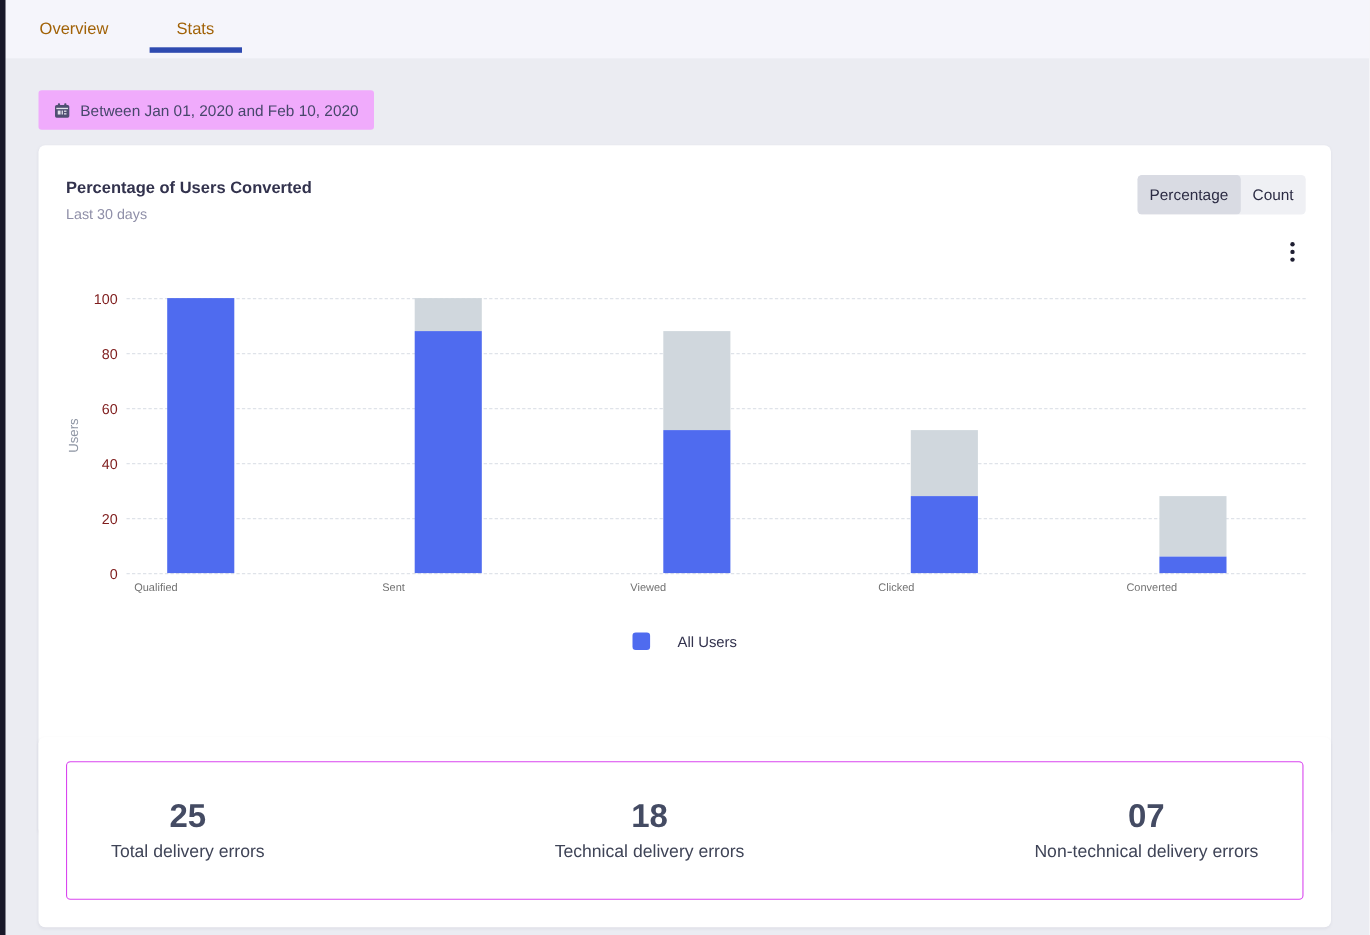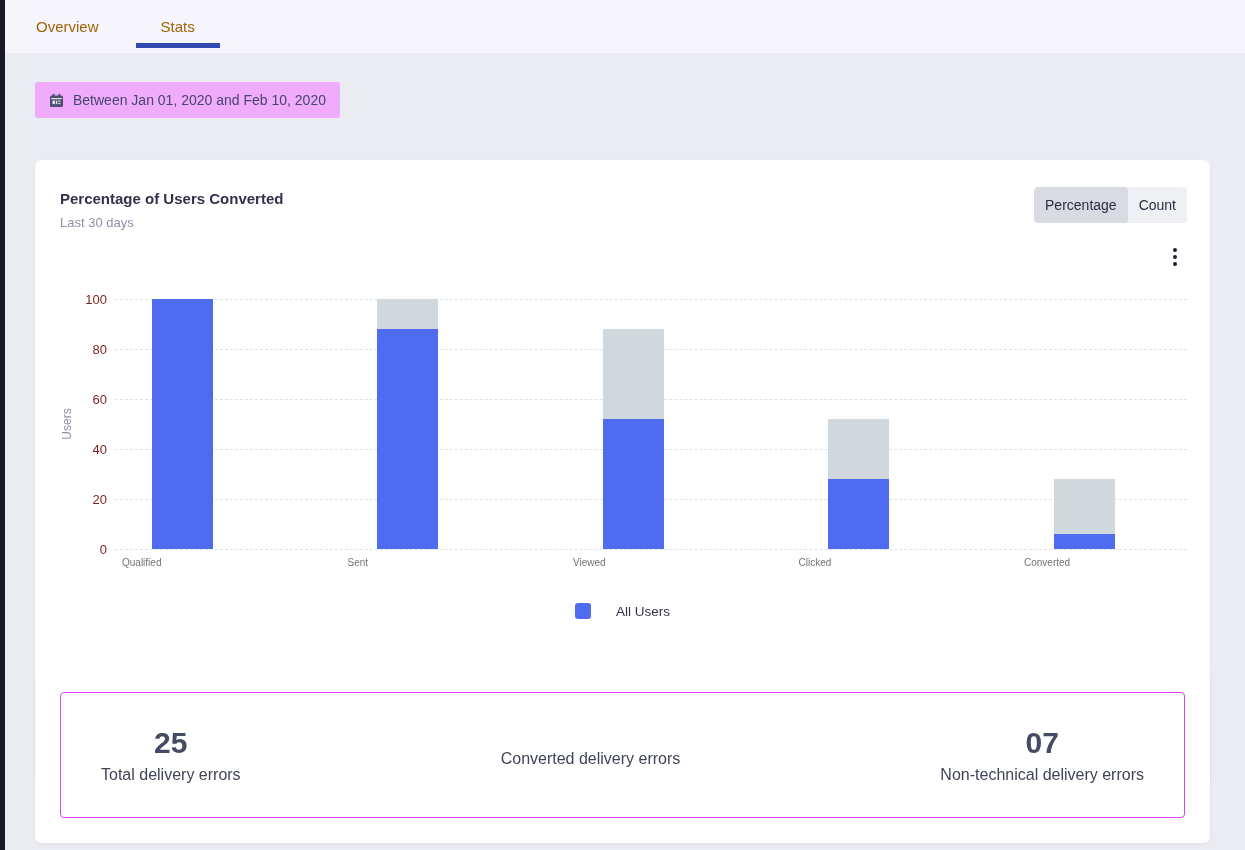--- a/index.html
+++ b/index.html
@@ -20,21 +20,21 @@
   .tab .underline { display:none; position:absolute; left:0; right:0; bottom:5px; height:5px; background:#2e4ab0; }
   .tab.active .underline { display:block; }
 
   
   .date-chip { position:absolute; left:35px; top:82px; height:36px; background:#f0abfc; border-radius:3px;
     display:flex; align-items:center; gap:9px; padding:0 14px; font-size:14px; color:#47476b; }
   .date-chip svg { display:block; }
 
   
   .card { position:absolute; background:#fff; border-radius:6px; box-shadow:0 1px 3px rgba(26,26,67,0.06); }
-  .card.chart-card { left:35px; top:160px; width:1175px; height:627px; }
+  .card.chart-card { left:35px; top:132px; width:1175px; height:627px; }
   .card.stats-card { left:35px; top:670px; width:1175px; height:173px; }
 
   .chart-title { position:absolute; left:25px; top:30px; font-size:15px; font-weight:bold; color:#32324d; }
   .chart-subtitle { position:absolute; left:25px; top:55px; font-size:13px; color:#8f8fa8; }
 
   .toggle { position:absolute; right:23px; top:27px; height:36px; display:flex; background:#eff0f4; border-radius:4px; overflow:hidden; }
   .toggle .seg { display:flex; align-items:center; padding:0 11px; font-size:14px; color:#2c2c44; cursor:pointer; border-radius:4px; }
   .toggle .seg.active { background:#d9dbe3; }
 
   .kebab { position:absolute; right:26px; top:86px; width:18px; height:22px; display:flex; flex-direction:column; align-items:center; justify-content:center; gap:3px; cursor:pointer; }
@@ -151,20 +151,21 @@
   </div>
 </section>
 
 <section class="card stats-card">
   <div class="stats-box" id="statsbox">
       <div class="stat">
         <div class="num">25</div>
         <div class="lbl">Total delivery errors</div>
       </div>
       <div class="stat">
-        <div class="lbl">Converted delivery errors</div>
+        <div class="num">18</div>
+        <div class="lbl">Technical delivery errors</div>
       </div>
       <div class="stat">
         <div class="num">07</div>
         <div class="lbl">Non-technical delivery errors</div>
       </div>
     </div>
 </section>
 
 </body></html>

